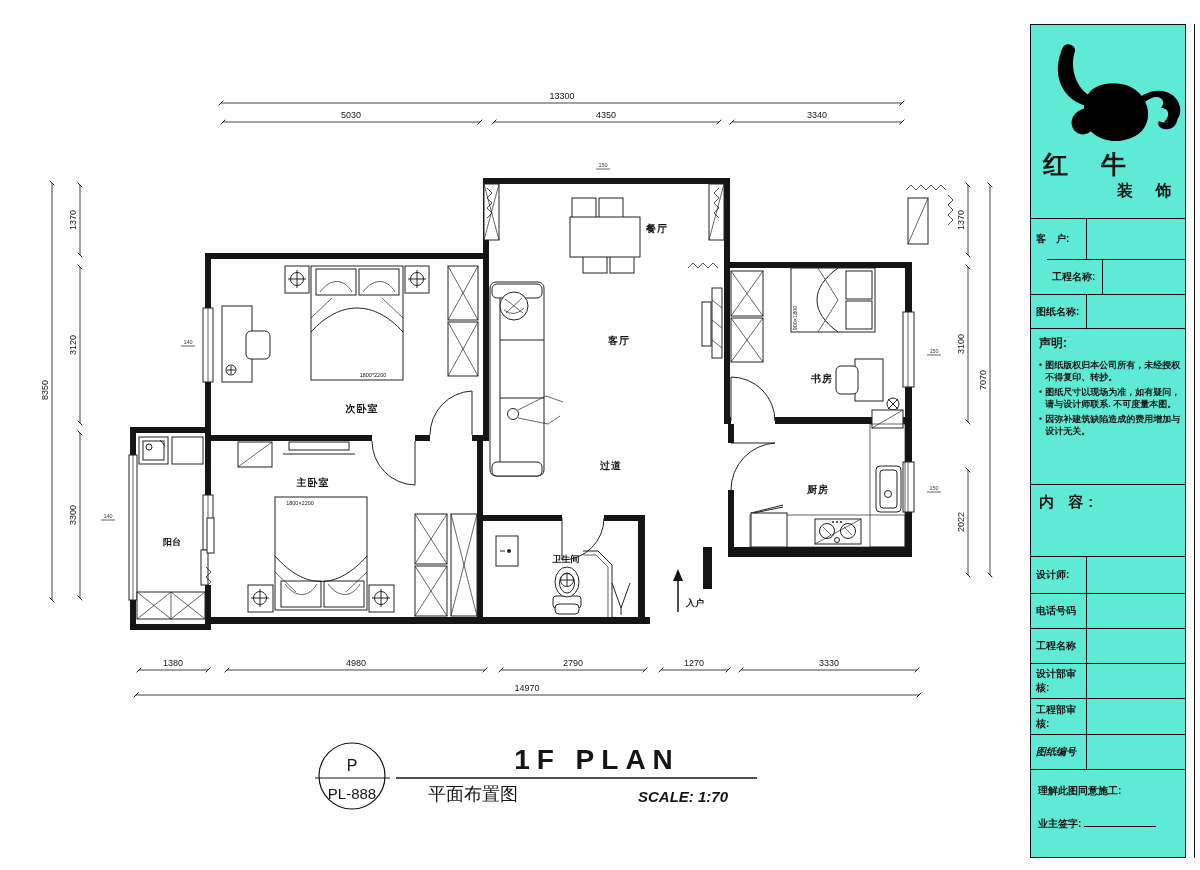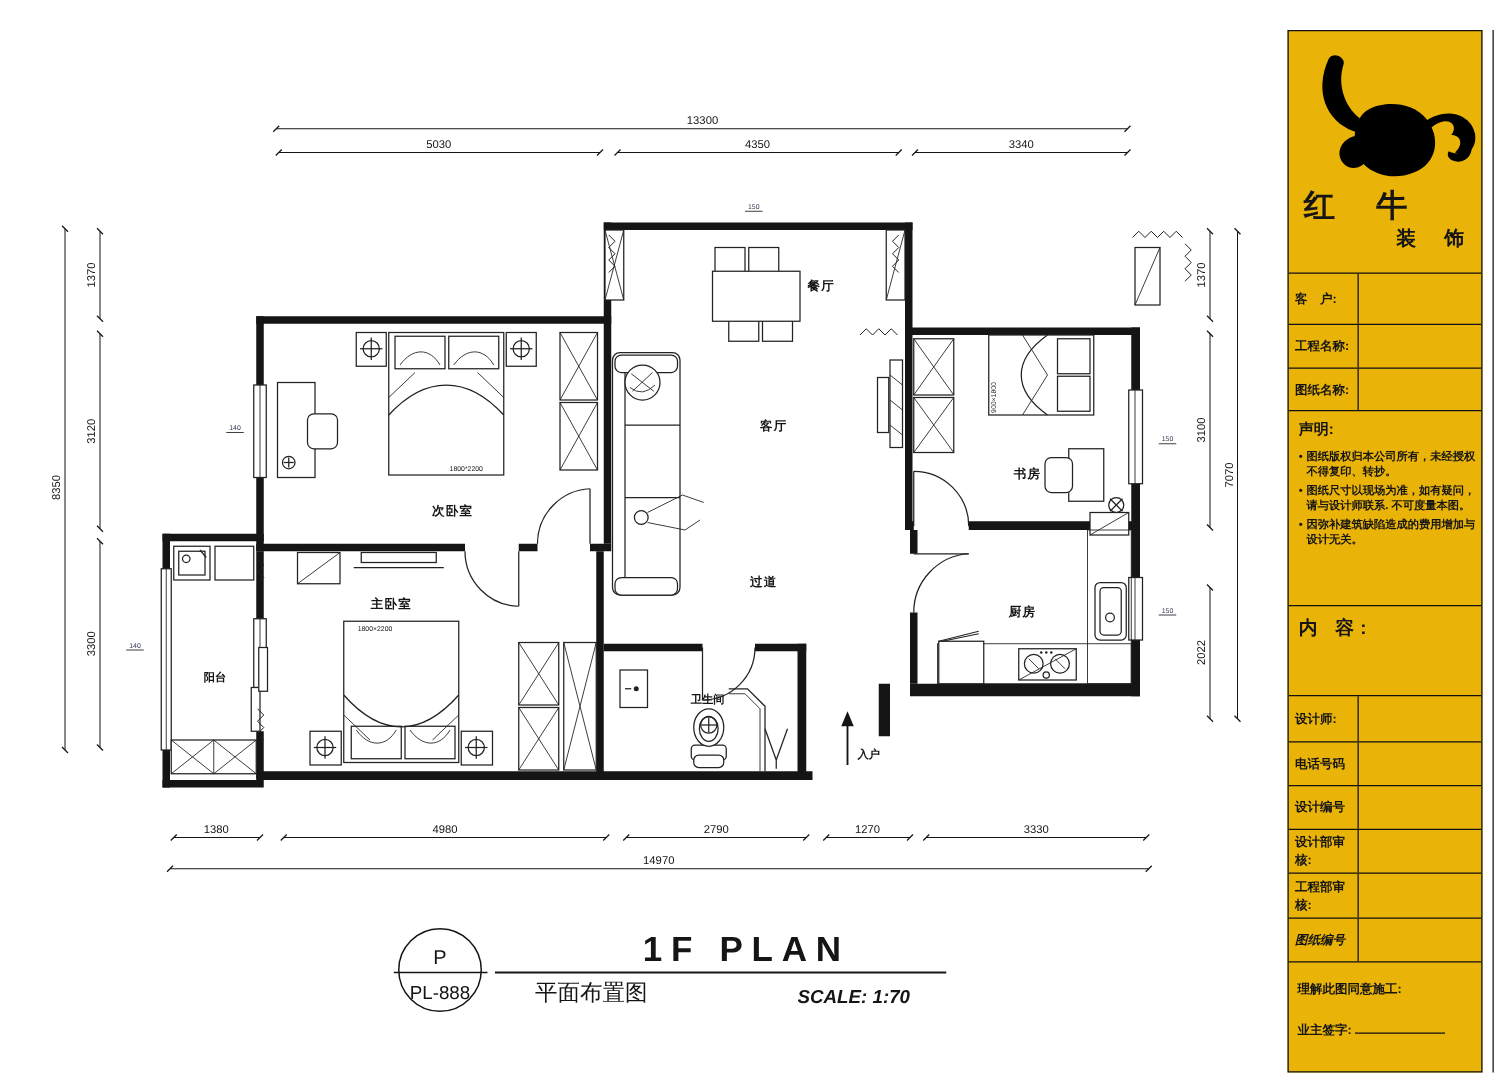--- a/index.html
+++ b/index.html
@@ -13,21 +13,21 @@
   .tinydim{font-size:5.5px;text-anchor:middle;fill:#333a56;}
   .bedlabel{font-size:5.5px;text-anchor:middle;}
   .furn{stroke:#222;stroke-width:1;fill:none;}
   .furnw{stroke:#222;stroke-width:1;fill:#fff;}
   .wall{fill:#151515;}
   .thin{stroke:#222;stroke-width:0.7;fill:none;}
   .zig{stroke:#222;stroke-width:0.8;fill:none;}
   .door{stroke:#222;stroke-width:1;fill:none;}
 
   
-  #panel{position:absolute;left:1030px;top:24px;width:156px;height:834px;border:1.5px solid #111;box-sizing:border-box;background:#eab308;}
+  #panel{position:absolute;left:1030px;top:24px;width:156px;height:834px;border:1.5px solid #111;box-sizing:border-box;background:#5eead4;}
   #page-edge{position:absolute;left:1194px;top:24px;width:0;height:834px;border-left:1.5px solid #111;}
   .prow{box-sizing:border-box;border-top:1.5px solid #111;display:flex;align-items:center;justify-content:center;}
   .plabel{box-sizing:border-box;width:56px;padding-left:5px;font-size:10px;font-weight:bold;flex:none;}
   .pdivider{box-sizing:border-box;border-right:1.5px solid #111;height:100%;display:flex;align-items:center;}
   .pvalue{flex:1;}
   #logo-cell{height:193px;position:relative;}
   #brand1{position:absolute;left:12px;top:123px;font-size:25px;font-weight:bold;letter-spacing:13px;}
   #brand2{position:absolute;left:86px;top:156px;font-size:16px;font-weight:bold;letter-spacing:9px;}
   #stmt{box-sizing:border-box;border-top:1.5px solid #111;height:156px;padding:6px 4px 0 8px;}
   #stmt-title{font-size:12px;font-weight:bold;margin-bottom:8px;}
@@ -463,21 +463,21 @@
       <path fill="#000" d="M128,96 C136,100 142,96 146,90 C148,98 142,106 133,104 C128,103 126,99 128,96 Z"></path>
     </svg>
     <div id="brand1">红 牛</div>
     <div id="brand2">装 饰</div>
   </div>
 
   <div class="prow" style="height:41px;">
     <div class="plabel pdivider">客　户:</div>
       <div class="pvalue"></div>
   </div>
-  <div class="prow" style="height:35px;">
+  <div class="prow" style="height:35px;margin-left:16px;">
     <div class="plabel pdivider">工程名称:</div>
       <div class="pvalue"></div>
   </div>
   <div class="prow" style="height:34px;">
     <div class="plabel pdivider">图纸名称:</div>
       <div class="pvalue"></div>
   </div>
 
   <div id="stmt">
     <div id="stmt-title">声明:</div>
@@ -499,21 +499,21 @@
 
   <div class="prow" style="height:37px;">
     <div class="plabel pdivider">设计师:</div>
       <div class="pvalue"></div>
   </div>
   <div class="prow" style="height:35px;">
     <div class="plabel pdivider">电话号码</div>
       <div class="pvalue"></div>
   </div>
   <div class="prow" style="height:35px;">
-    <div class="plabel pdivider">设计编号</div>
+    <div class="plabel pdivider">工程名称</div>
       <div class="pvalue"></div>
   </div>
   <div class="prow" style="height:35px;">
     <div class="plabel pdivider">设计部审核:</div>
       <div class="pvalue"></div>
   </div>
   <div class="prow" style="height:36px;">
     <div class="plabel pdivider">工程部审核:</div>
       <div class="pvalue"></div>
   </div>

